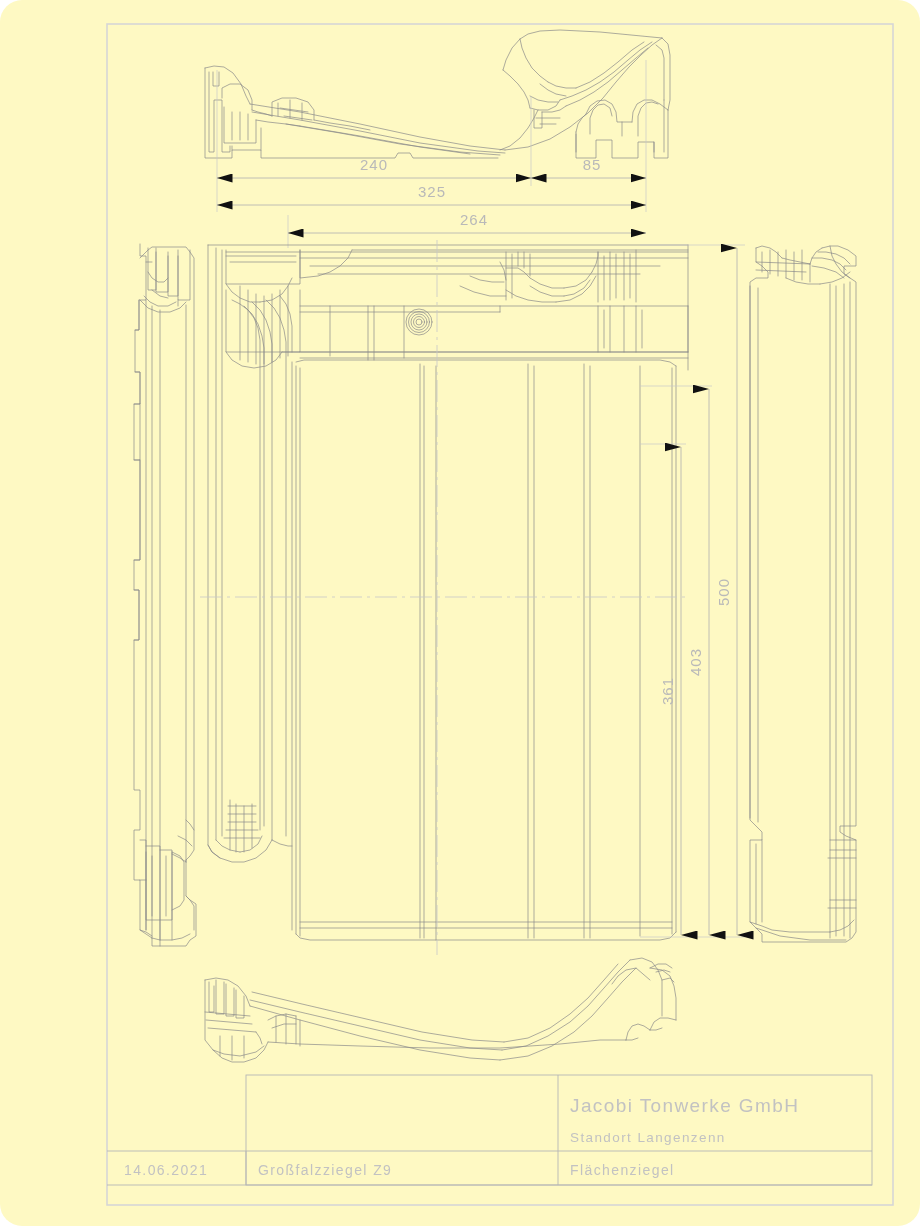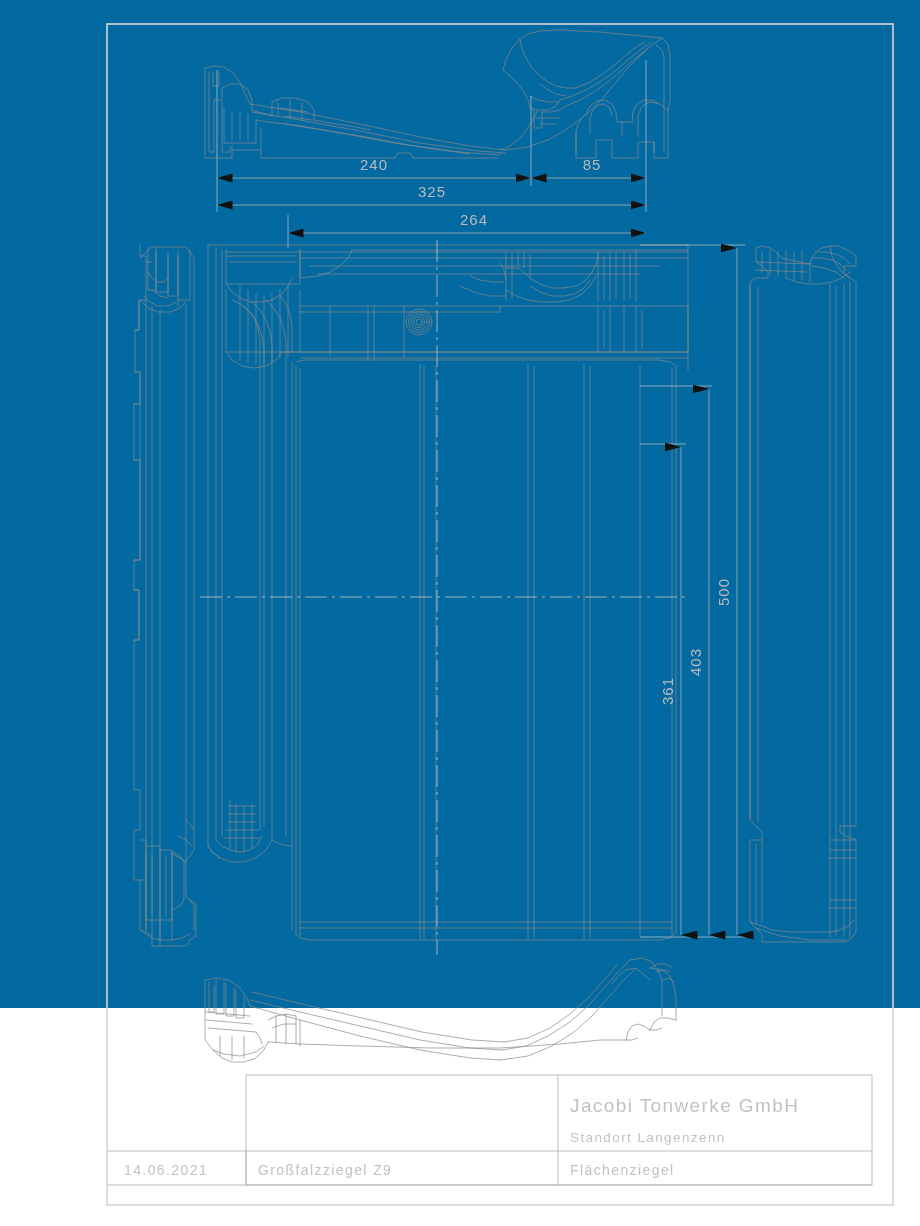--- a/index.html
+++ b/index.html
@@ -1,18 +1,18 @@
 <!DOCTYPE html>
 <html><head>
 <meta charset="utf-8">
 <style>
   html,body{margin:0;padding:0;background:#ffffff;}
   body{width:920px;height:1226px;overflow:hidden;
        font-family:"Liberation Sans",sans-serif;}
-  #sheet{position:relative;width:920px;height:1008px;background:#0369a1;}
+  #sheet{position:relative;width:920px;height:1226px;background:#fef9c3;border-radius:22px;}
   #drawing{position:absolute;left:0;top:0;width:920px;height:1226px;}
   .dimtxt{fill:#b9b9b9;font-family:"Liberation Sans",sans-serif;font-size:15px;letter-spacing:1px;}
   .tbtxt{fill:#c2c2c2;font-family:"Liberation Sans",sans-serif;letter-spacing:1.4px;}
   .tbtxt.big{font-size:19px;}
   .tbtxt.small{font-size:13.5px;}
   .tbtxt.row{font-size:14px;}
 </style>
 </head>
 <body>
 

